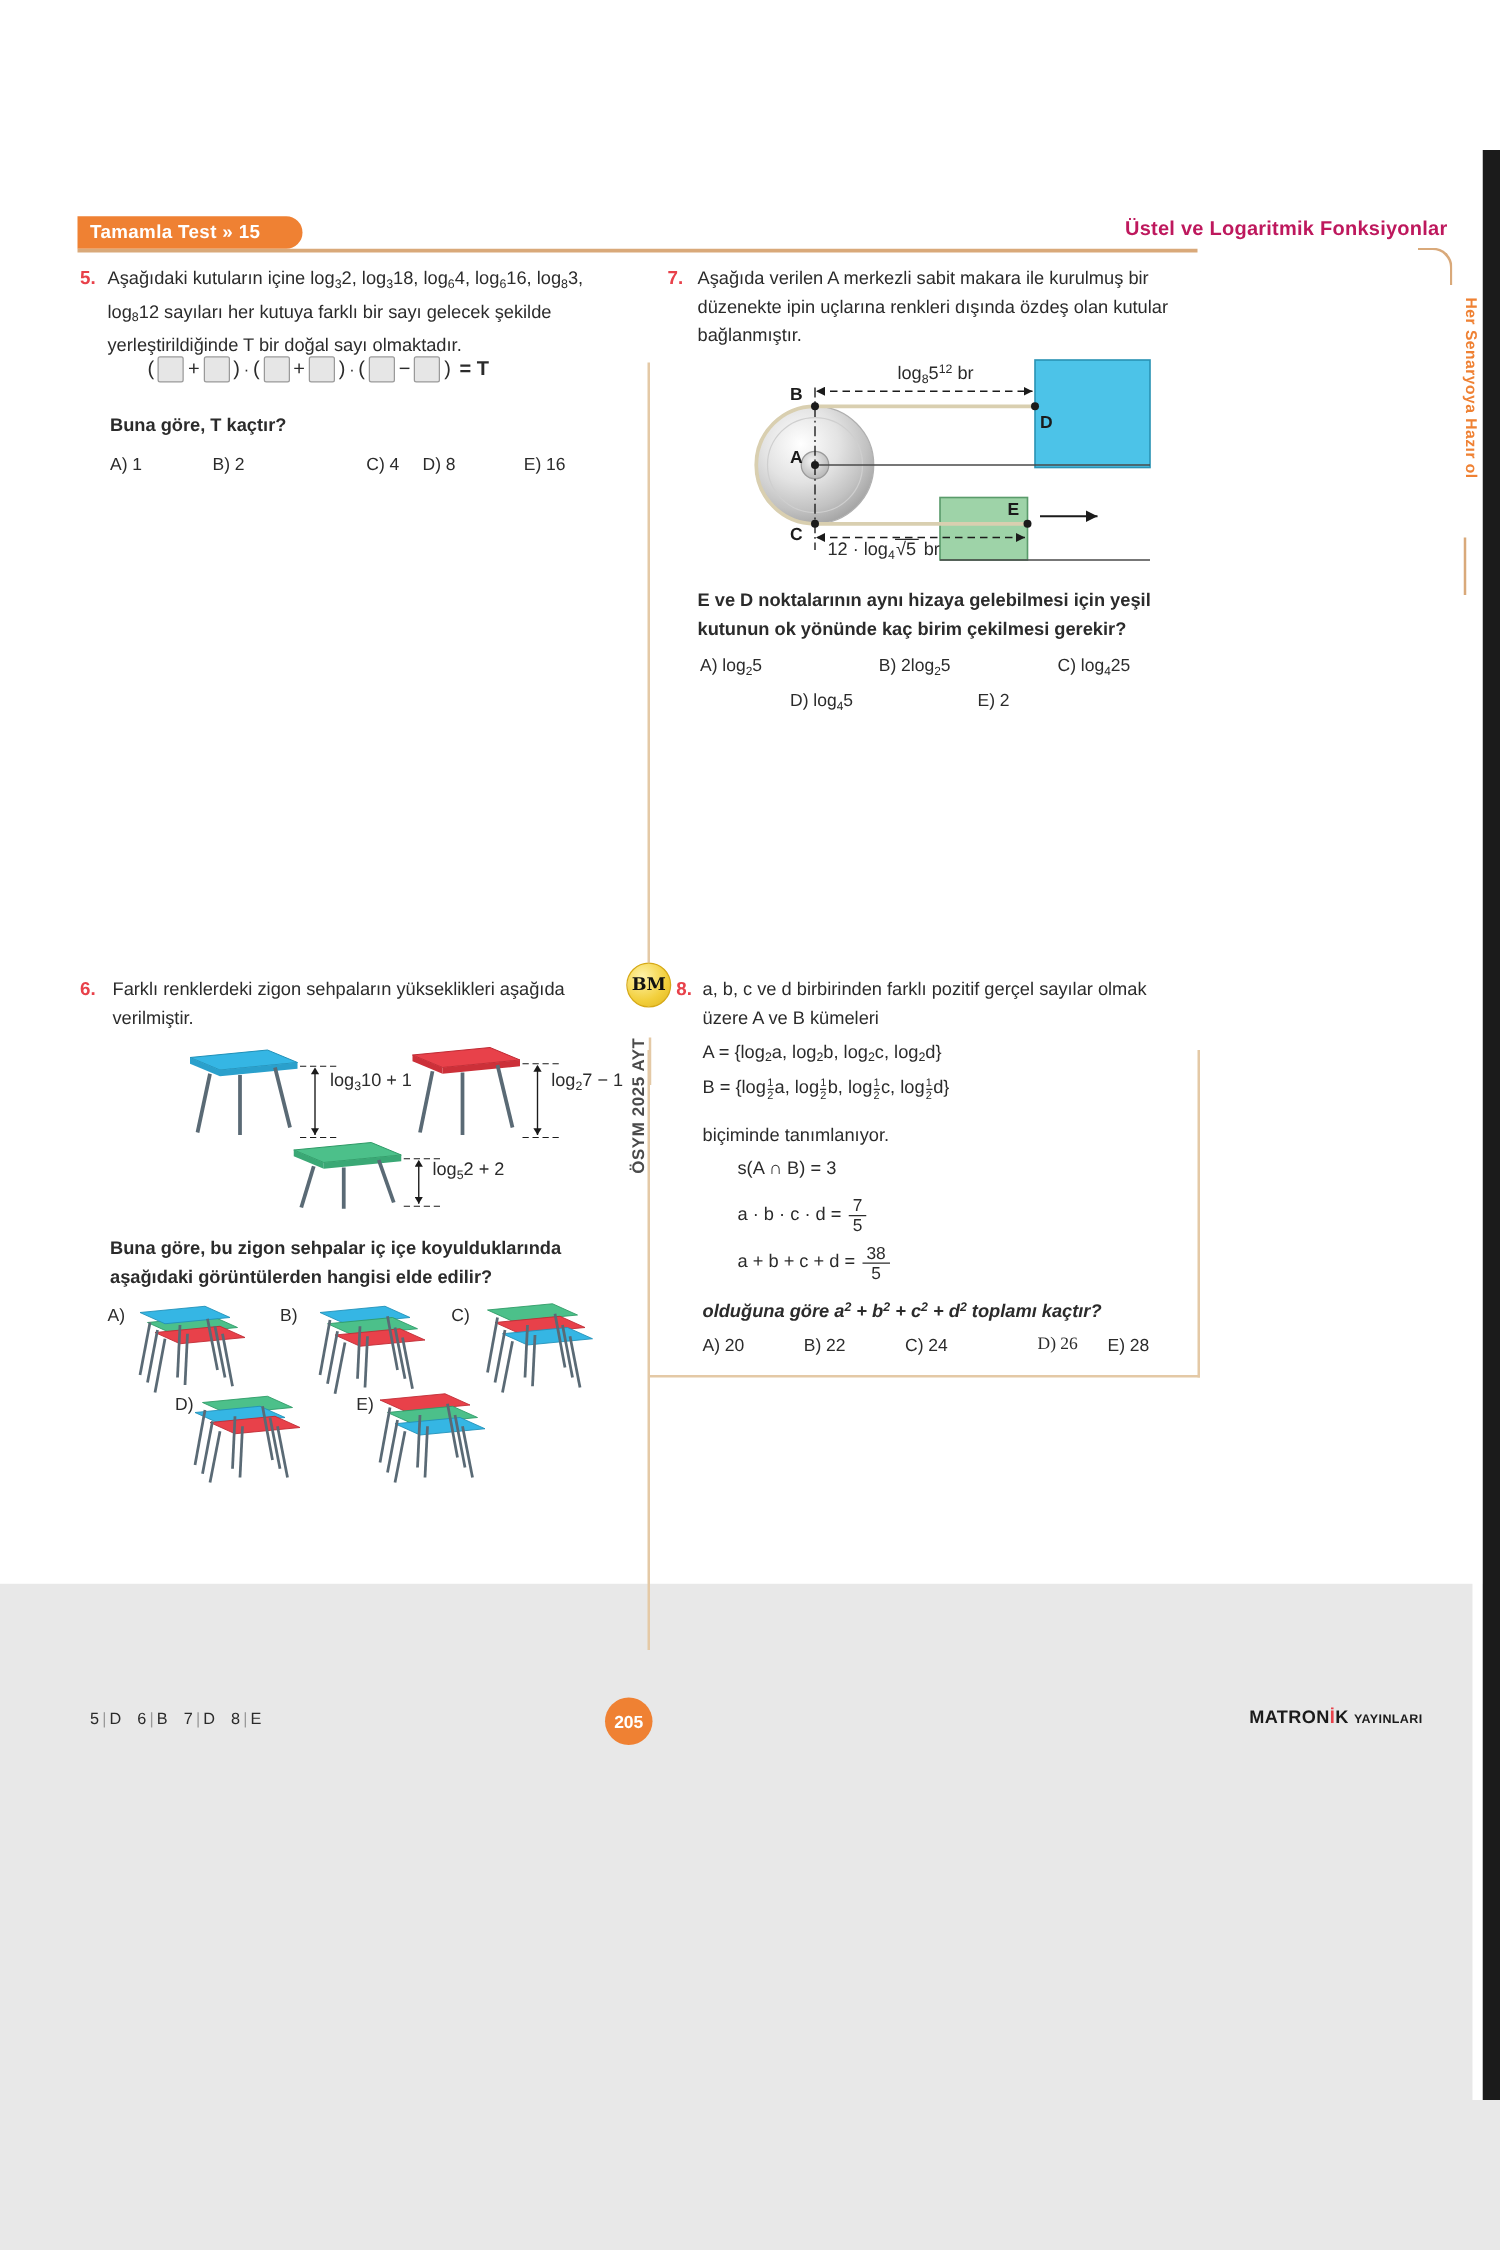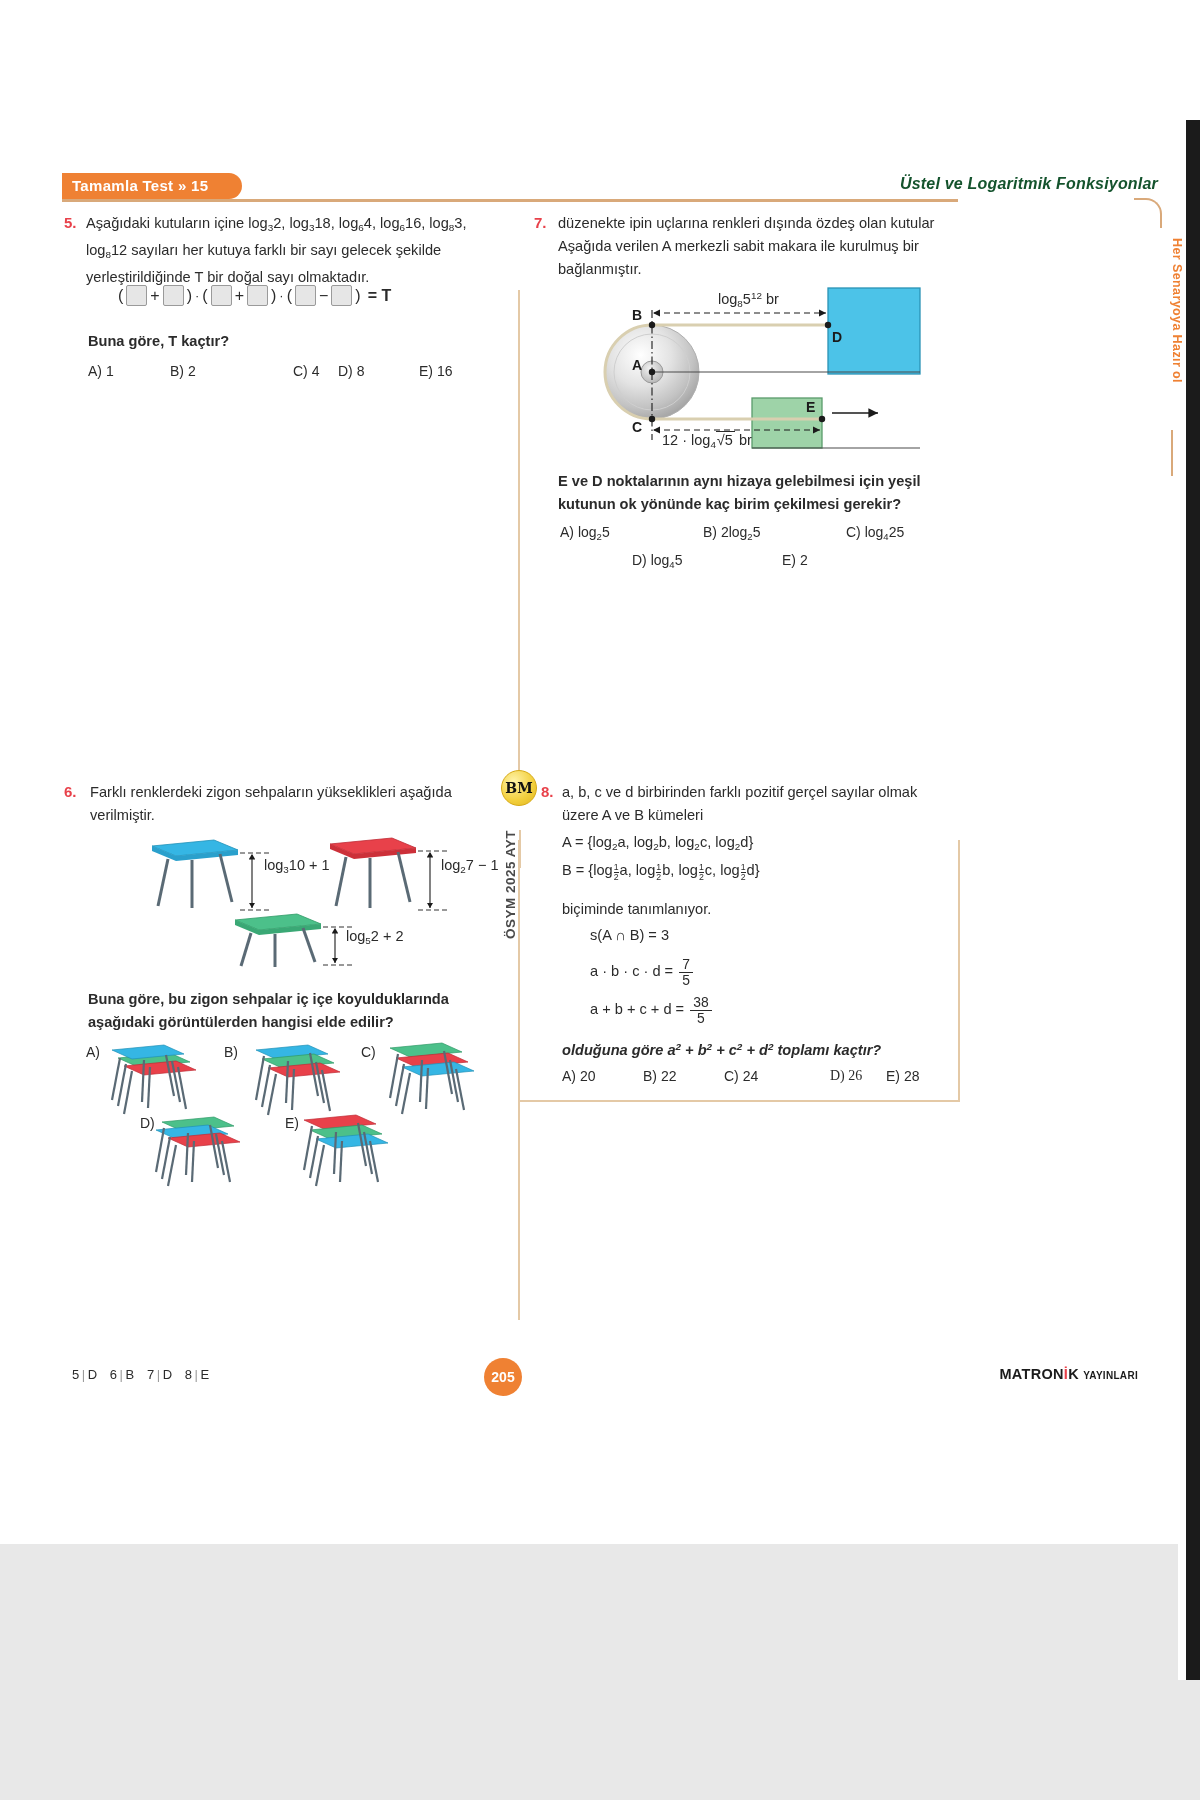--- a/index.html
+++ b/index.html
@@ -5,21 +5,21 @@
   * { box-sizing: border-box; }
   html, body { margin:0; padding:0; }
   body {
     width:1200px; height:1800px;
     background:#e8e8e8;
     font-family:"Liberation Sans", sans-serif;
     position:relative;
     overflow:hidden;
   }
   .page {
-    position:absolute; left:0; top:0; width:1200px; height:1544px;
+    position:absolute; left:0; top:0; width:1200px; height:1267px;
     background:#ffffff;
   }
   
   .gutter-right { position:absolute; right:0; top:120px; width:14px; height:1560px; background:#1b1b1b; }
   .gutter-right2 { position:absolute; right:14px; top:120px; width:8px; height:1560px; background:#ffffff; }
   .page-shadow-top { position:absolute; left:0; top:0; width:1200px; height:120px; background:#ffffff; }
 
   
   .test-tab {
     position:absolute; left:62px; top:173px; height:26px;
@@ -27,23 +27,22 @@
     font-weight:bold; font-size:15px; letter-spacing:.3px;
     padding:0 34px 0 10px; line-height:26px;
     border-radius:0 14px 14px 0;
     white-space:nowrap;
   }
   .header-rule {
     position:absolute; left:62px; top:199px; width:896px; height:2.5px; background:#d9a97a;
   }
   .header-title {
     position:absolute; right:42px; top:175px;
-    color:#14532d; font-weight:bold; font-size:16px; letter-spacing:.2px;
+    color:#be185d; font-weight:bold; font-size:16px; letter-spacing:.2px;
     white-space:nowrap;
-    font-style:italic;
   }
   
   .side-vertical {
     position:absolute; right:16px; top:238px;
     color:#ef8133; font-weight:bold; font-size:12.5px;
     writing-mode:vertical-rl; text-orientation:mixed;
     letter-spacing:.4px; white-space:nowrap;
   }
   .side-rule { position:absolute; right:27px; top:430px; width:2px; height:46px; background:#d9a97a; }
   .header-corner {
@@ -168,22 +167,22 @@
   <div class="qtext bold" style="left:88px; top:330px;">Buna göre, T kaçtır?</div>
 
   <div class="opt" style="left:88px;  top:363px;">A) 1</div>
   <div class="opt" style="left:170px; top:363px;">B) 2</div>
   <div class="opt" style="left:261px; top:363px;margin-left:32px;">C) 4</div>
   <div class="opt" style="left:338px; top:363px;">D) 8</div>
   <div class="opt" style="left:419px; top:363px;">E) 16</div>
 
   <div class="qnum" style="left:534px; top:214px;">7.</div>
   <div class="qtext" style="left:558px; top:212px; width:410px;">
+    <div>Aşağıda verilen A merkezli sabit makara ile kurulmuş bir</div>
     <div>düzenekte ipin uçlarına renkleri dışında özdeş olan kutular</div>
-    <div>Aşağıda verilen A merkezli sabit makara ile kurulmuş bir</div>
     <div>bağlanmıştır.</div>
   </div>
 
   <svg class="diagram7" viewBox="0 0 360 190">
     <defs>
       <radialGradient id="pulleyG" cx="38%" cy="32%" r="72%">
         <stop offset="0%" stop-color="#ffffff"></stop>
         <stop offset="45%" stop-color="#e3e3e3"></stop>
         <stop offset="78%" stop-color="#c2c2c2"></stop>
         <stop offset="100%" stop-color="#a3a3a3"></stop>

